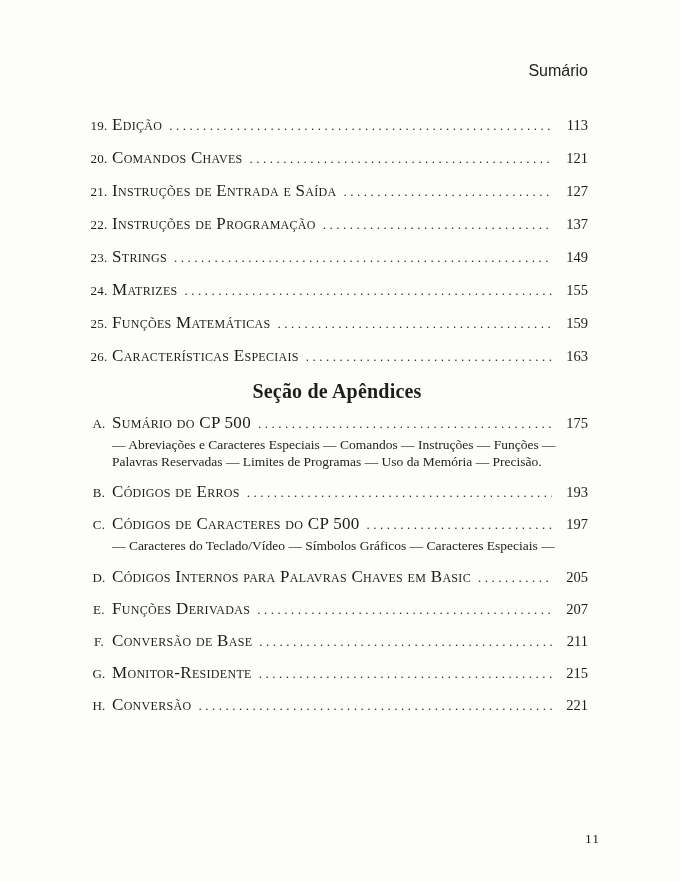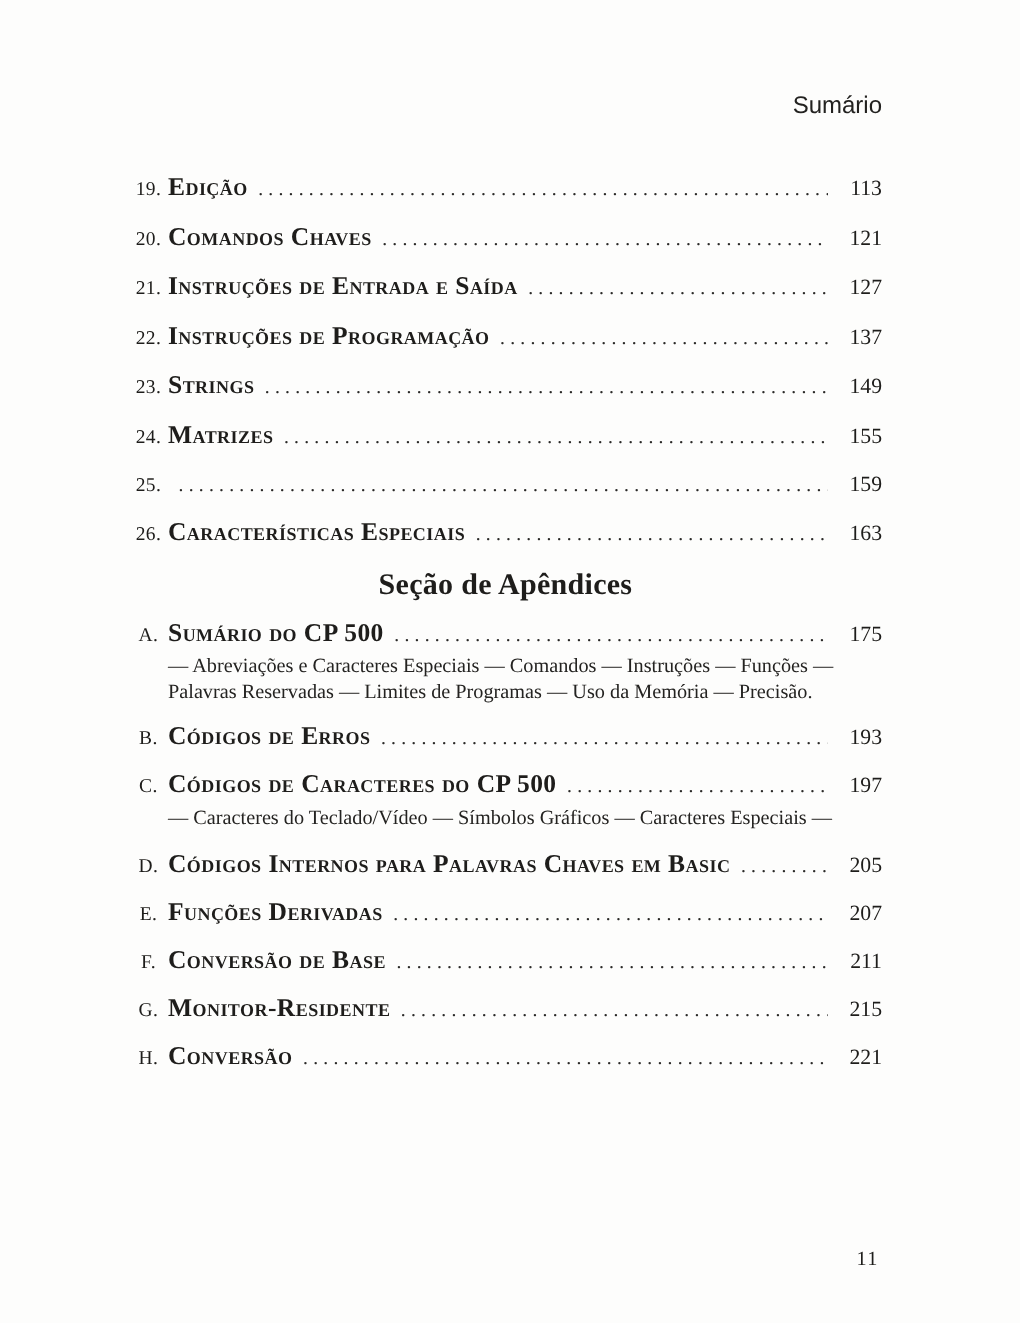--- a/index.html
+++ b/index.html
@@ -35,21 +35,21 @@
   }
   .num {
     flex: 0 0 26px;
     font-size: 13px;
     letter-spacing: 0.3px;
     text-align: center;
   }
   .title {
     font-variant: small-caps;
     font-size: 17px;
-    font-weight: 700;
+    font-weight: 400;
     letter-spacing: 0.3px;
     white-space: nowrap;
   }
   .leader {
     flex: 1 1 auto;
     min-width: 0;
     overflow: hidden;
     white-space: nowrap;
     font-size: 13px;
     letter-spacing: 3.5px;
@@ -72,21 +72,21 @@
     font-size: 20px;
     font-weight: 700;
     line-height: 22px;
     text-align: center;
     margin: 14px 0 12px 0;
     letter-spacing: 0.2px;
   }
   .folio {
     position: absolute;
     top: 831px;
-    right: 94px;
+    right: 80px;
     font-size: 13.5px;
     letter-spacing: 1px;
   }
 </style>
 </head>
 <body>
 
 <div class="page">
   <div class="running-head">Sumário</div>
 
@@ -141,20 +141,21 @@
       <span class="num">24.</span>
       <span class="title">Matrizes</span>
       <span class="leader">........................................................................................................................</span>
       <span class="pagenum">155</span>
     </div>
   </div>
 
   <div class="toc-entry">
     <div class="toc-row">
       <span class="num">25.</span>
+      <span class="title">Funções Matemáticas</span>
       <span class="leader">........................................................................................................................</span>
       <span class="pagenum">159</span>
     </div>
   </div>
 
   <div class="toc-entry">
     <div class="toc-row">
       <span class="num">26.</span>
       <span class="title">Características Especiais</span>
       <span class="leader">........................................................................................................................</span>

